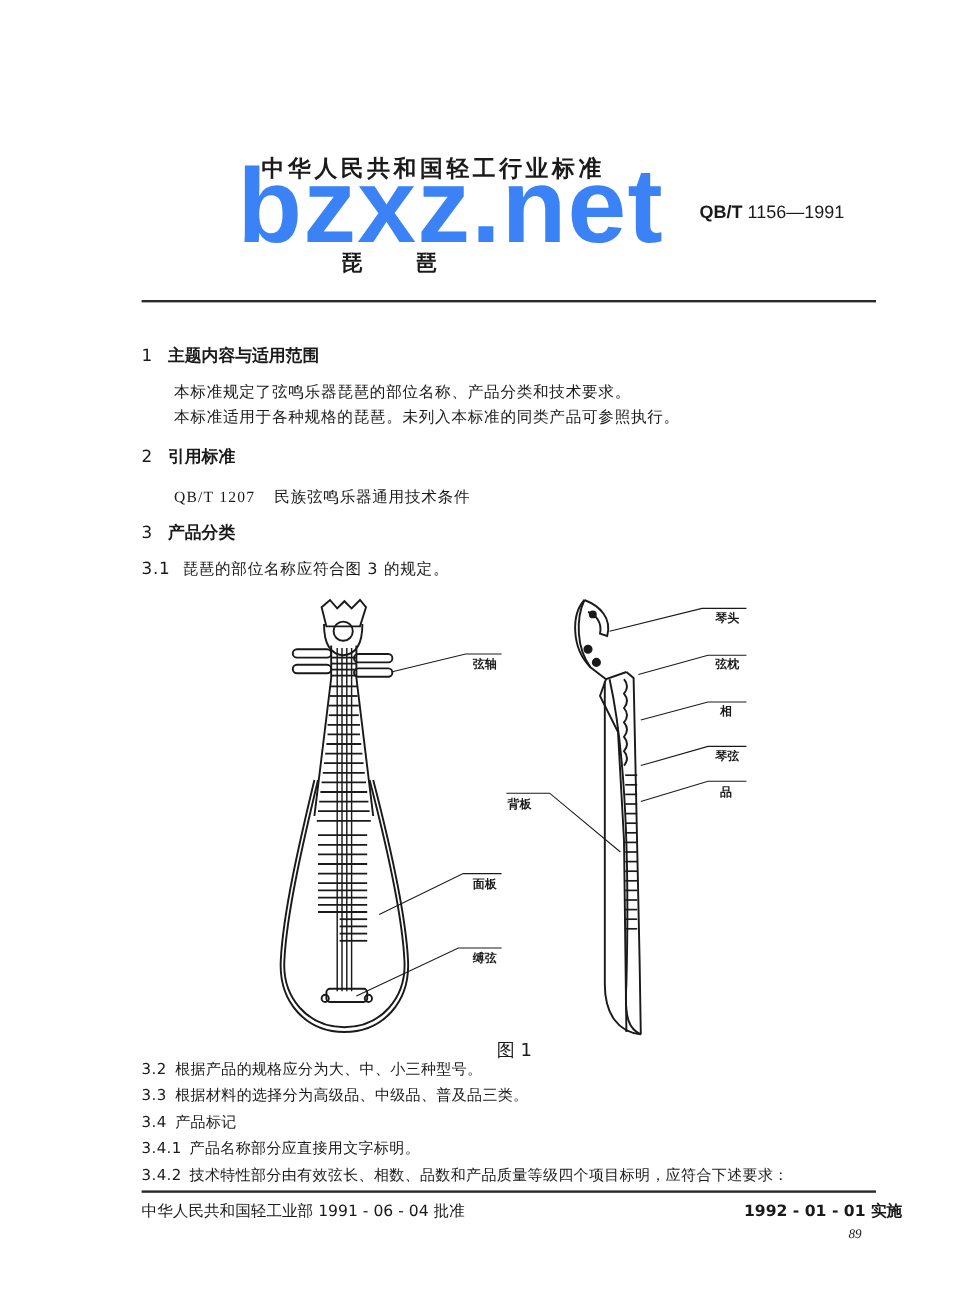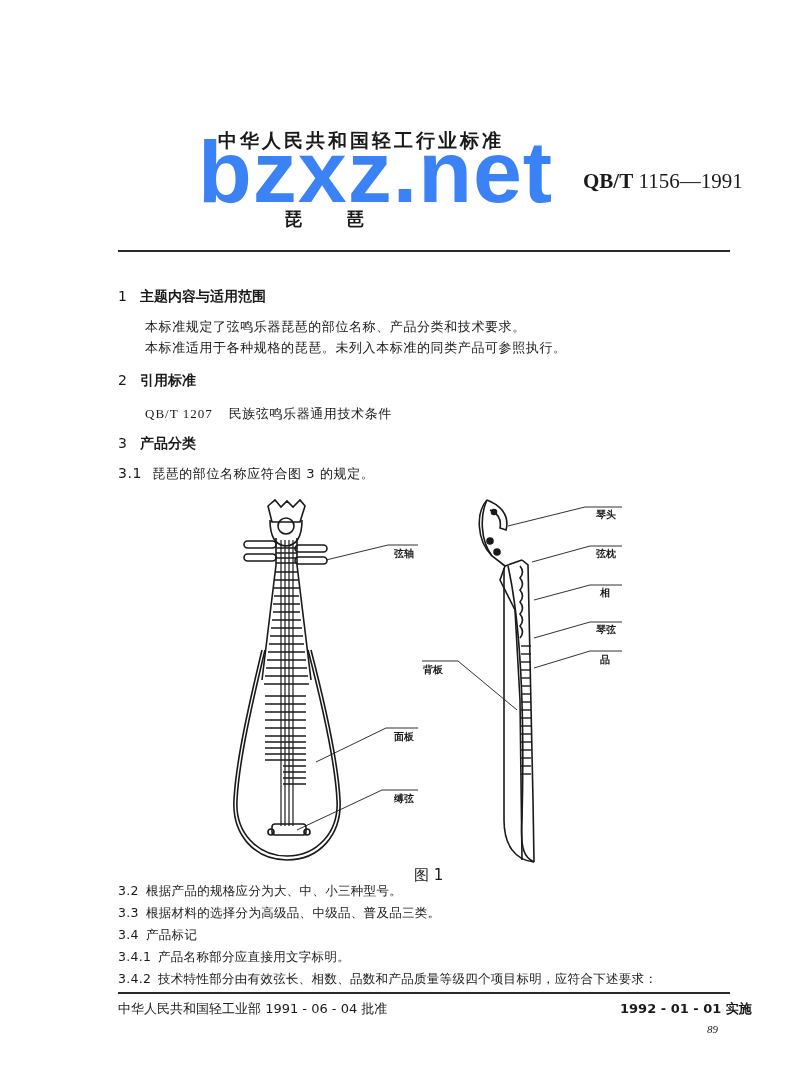--- a/index.html
+++ b/index.html
@@ -2,21 +2,21 @@
 <html><head>
 <meta charset="utf-8">
 <style>
   html, body { margin: 0; padding: 0; background: #ffffff; }
   body { width: 800px; height: 1089px; position: relative; overflow: hidden;
          font-family: "DejaVu Sans", "Liberation Sans", sans-serif; color: #1a1a1a; }
   .abs { position: absolute; }
   .watermark { left: 198px; top: 128px; font-family: "Liberation Sans", sans-serif; font-weight: bold;
                font-size: 88px; color: #3b82f6; letter-spacing: 1px; line-height: 1; white-space: nowrap; }
   .std-org { left: 218px; top: 128px; font-size: 19px; font-weight: bold; letter-spacing: 3px; white-space: nowrap; }
-  .std-code { left: 583px; top: 169px; font-family: Liberation Serif, serif; font-size: 21px; white-space: nowrap; }
+  .std-code { left: 583px; top: 169px; font-family: Liberation Sans, sans-serif; font-size: 15px; white-space: nowrap; }
   .std-code b { font-weight: bold; }
   .title { left: 284px; top: 207px; font-size: 18px; font-weight: bold; white-space: nowrap; }
   .title span { display: inline-block; }
   .rule { left: 118px; width: 612px; height: 2px; background: #2a2a2a; }
   .h1 { font-size: 14px; font-weight: bold; white-space: nowrap; }
   .h1 .num { font-weight: normal; display: inline-block; width: 22px; }
   .p { font-size: 13px; white-space: nowrap; letter-spacing: 0.6px; }
   .small { font-size: 12.5px; white-space: nowrap; letter-spacing: 0.3px; }
   .small .num { display: inline-block; }
   .lbl { font-size: 10px; font-weight: bold; white-space: nowrap; margin-top: 15px; }

